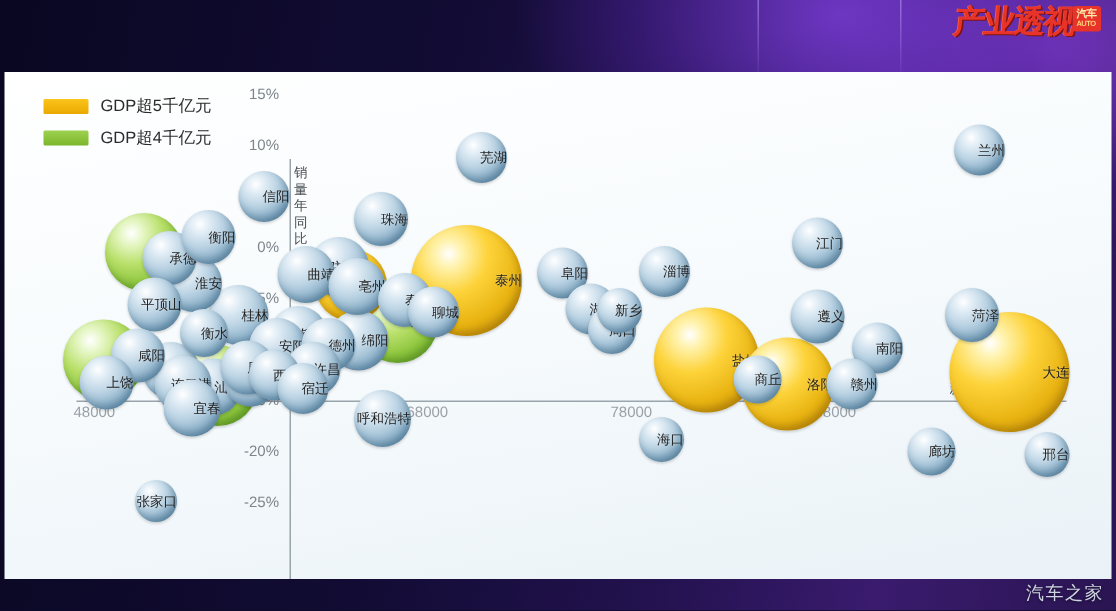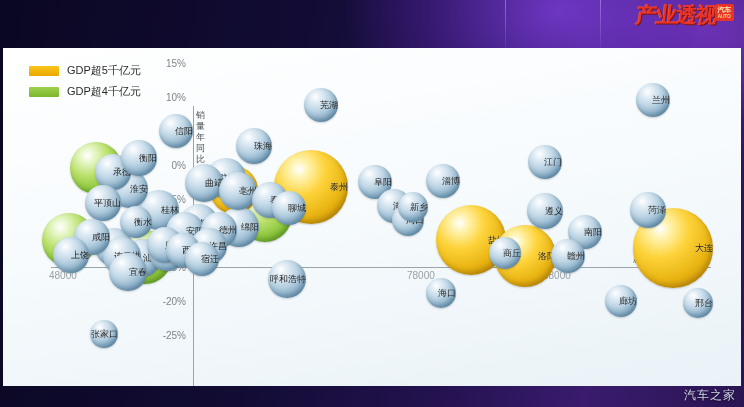--- a/index.html
+++ b/index.html
@@ -242,21 +242,21 @@
         </div>
         <div class="bubble b-blue" style="left: 216px; top: 124px; height: 38px; width: 38px;">
           <span class="lbl">亳州</span>
         </div>
         <div class="bubble b-blue" style="left: 177px; top: 156px; height: 38px; width: 38px;">
           <span class="lbl">银川</span>
         </div>
         <div class="bubble b-blue" style="left: 163px; top: 164px; height: 38px; width: 38px;">
           <span class="lbl">安阳</span>
         </div>
-        <div class="bubble b-blue" style="left: 233px; top: 212px; height: 38px; width: 38px; margin-left: 32px;">
+        <div class="bubble b-blue" style="left: 233px; top: 212px; height: 38px; width: 38px;">
           <span class="lbl">呼和浩特</span>
         </div>
         <div class="bubble b-blue" style="left: 233px; top: 80px; height: 36px; width: 36px;">
           <span class="lbl">珠海</span>
         </div>
         <div class="bubble b-blue" style="left: 92px; top: 106px; height: 36px; width: 36px;">
           <span class="lbl">承德</span>
         </div>
         <div class="bubble b-blue" style="left: 118px; top: 92px; height: 36px; width: 36px;">
           <span class="lbl">衡阳</span>

